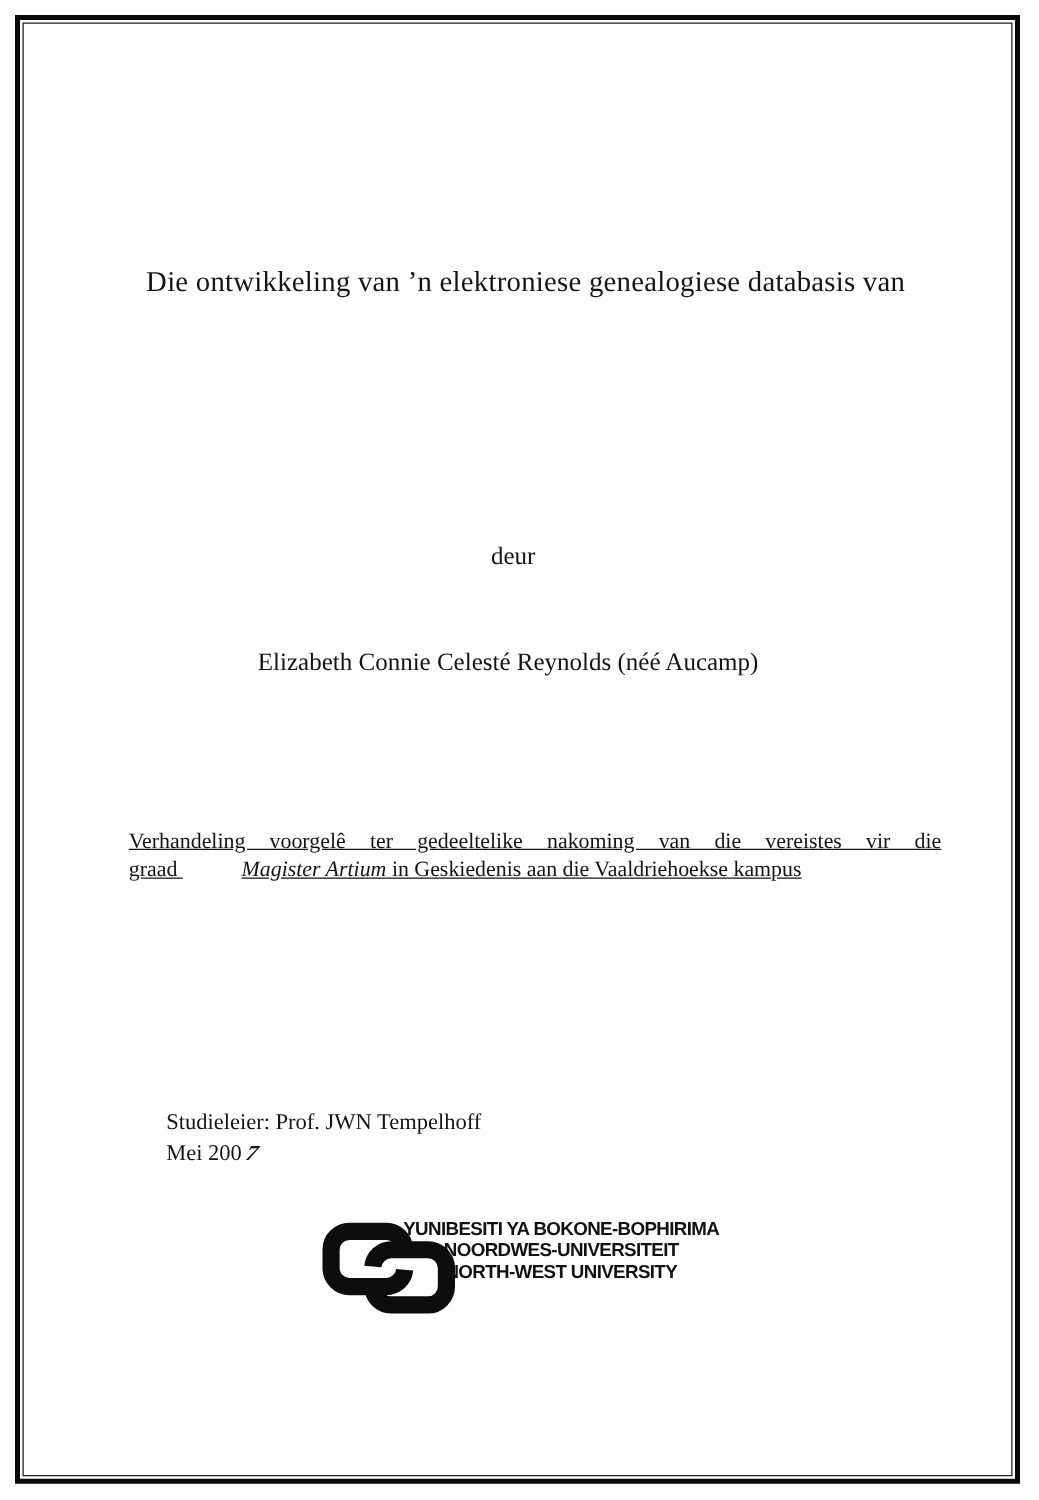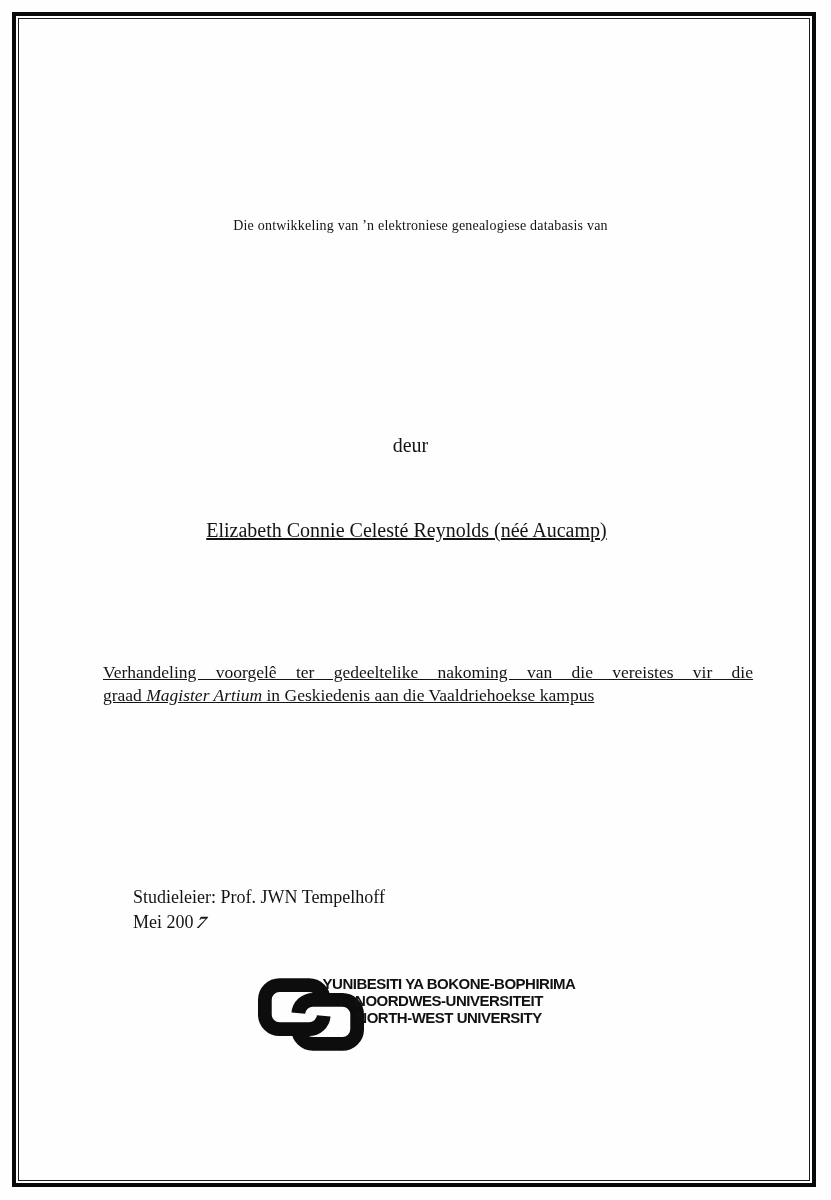--- a/index.html
+++ b/index.html
@@ -23,53 +23,52 @@
   }
   .frame-inner {
     position: absolute;
     top: 2px; left: 2px; right: 2px; bottom: 2px;
     border: 1px solid #1c1c1c;
   }
   .title {
     position: absolute;
     top: 204px; left: 30px; right: 20px;
     text-align: center;
-    font-size: 14px;
+    font-size: 23px;
     line-height: 44px;
     letter-spacing: 0.2px;
     white-space: nowrap;
   }
   .byline {
     position: absolute;
     top: 433px; left: 0; right: 10px;
     text-align: center;
     font-size: 20px;
     line-height: 24px;
   }
   .author {
     position: absolute;
     top: 518px; left: 0; right: 18px;
     text-align: center;
     font-size: 20px;
     line-height: 24px;
-    text-decoration: underline;
   }
   .declaration {
     position: absolute;
     top: 661px; left: 103px;
     width: 650px;
     font-size: 17.5px;
     line-height: 23px;
     text-decoration: underline;
   }
   .decl-l1 {
     text-align: justify;
     text-align-last: justify;
   }
-  .it { font-style: italic; }
+  .it { font-style: italic; margin-left: 47px; }
   .supervisor {
     position: absolute;
     top: 885px; left: 104px;
     font-size: 18px;
     line-height: 25px;
     margin-left: 29px;
   }
   .seven {
     display: inline-block;
     font-weight: bold;

